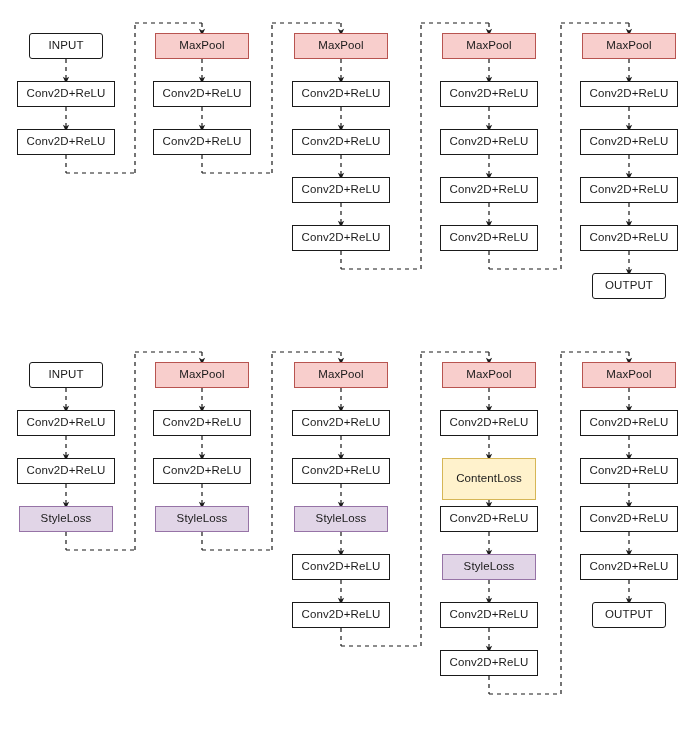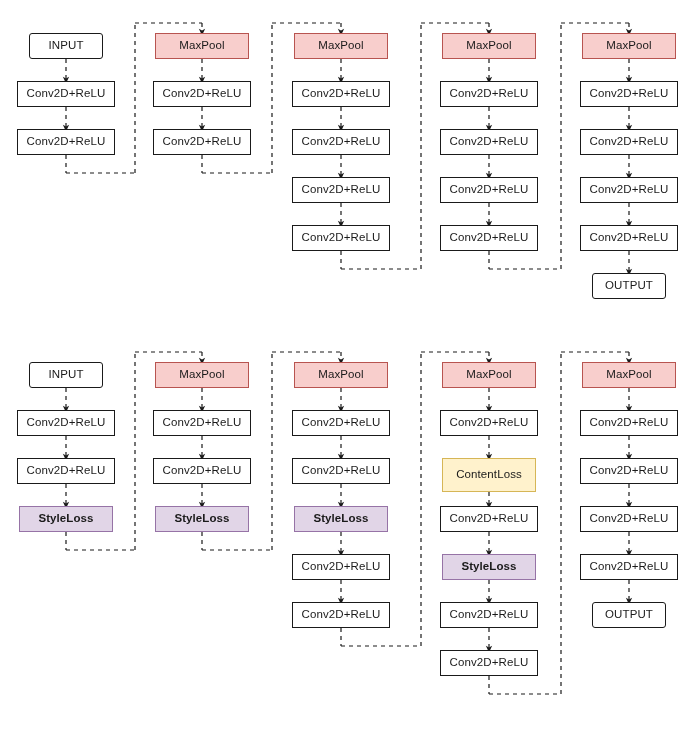--- a/index.html
+++ b/index.html
@@ -42,21 +42,20 @@
     border: 1px solid #1a1a1a;
     border-radius: 3px;
   }
   .node.maxpool {
     background: #f8cecc;
     border: 1px solid #b85450;
   }
   .node.styleloss {
     background: #e1d5e7;
     border: 1px solid #9673a6;
-    font-weight: bold;
   }
   .node.contentloss {
     background: #fff2cc;
     border: 1px solid #d6b656;
   }
   svg.edges {
     position: absolute;
     left: 0;
     top: 0;
     width: 696px;
@@ -186,21 +185,21 @@
       <div class="node conv" style="left: 153px; top: 458px; width: 98px; height: 26px;">Conv2D+ReLU</div>
       <div class="node styleloss" style="left: 155px; top: 506px; width: 94px; height: 26px;">StyleLoss</div>
       <div class="node maxpool" style="left: 294px; top: 362px; width: 94px; height: 26px;">MaxPool</div>
       <div class="node conv" style="left: 292px; top: 410px; width: 98px; height: 26px;">Conv2D+ReLU</div>
       <div class="node conv" style="left: 292px; top: 458px; width: 98px; height: 26px;">Conv2D+ReLU</div>
       <div class="node styleloss" style="left: 294px; top: 506px; width: 94px; height: 26px;">StyleLoss</div>
       <div class="node conv" style="left: 292px; top: 554px; width: 98px; height: 26px;">Conv2D+ReLU</div>
       <div class="node conv" style="left: 292px; top: 602px; width: 98px; height: 26px;">Conv2D+ReLU</div>
       <div class="node maxpool" style="left: 442px; top: 362px; width: 94px; height: 26px;">MaxPool</div>
       <div class="node conv" style="left: 440px; top: 410px; width: 98px; height: 26px;">Conv2D+ReLU</div>
-      <div class="node contentloss" style="left: 442px; top: 458px; width: 94px; height: 34px;">ContentLoss</div>
+      <div class="node contentloss" style="left: 442px; top: 458px; width: 94px; height: 42px;">ContentLoss</div>
       <div class="node conv" style="left: 440px; top: 506px; width: 98px; height: 26px;">Conv2D+ReLU</div>
       <div class="node styleloss" style="left: 442px; top: 554px; width: 94px; height: 26px;">StyleLoss</div>
       <div class="node conv" style="left: 440px; top: 602px; width: 98px; height: 26px;">Conv2D+ReLU</div>
       <div class="node conv" style="left: 440px; top: 650px; width: 98px; height: 26px;">Conv2D+ReLU</div>
       <div class="node maxpool" style="left: 582px; top: 362px; width: 94px; height: 26px;">MaxPool</div>
       <div class="node conv" style="left: 580px; top: 410px; width: 98px; height: 26px;">Conv2D+ReLU</div>
       <div class="node conv" style="left: 580px; top: 458px; width: 98px; height: 26px;">Conv2D+ReLU</div>
       <div class="node conv" style="left: 580px; top: 506px; width: 98px; height: 26px;">Conv2D+ReLU</div>
       <div class="node conv" style="left: 580px; top: 554px; width: 98px; height: 26px;">Conv2D+ReLU</div>
       <div class="node terminal" style="left: 592px; top: 602px; width: 74px; height: 26px;">OUTPUT</div>

